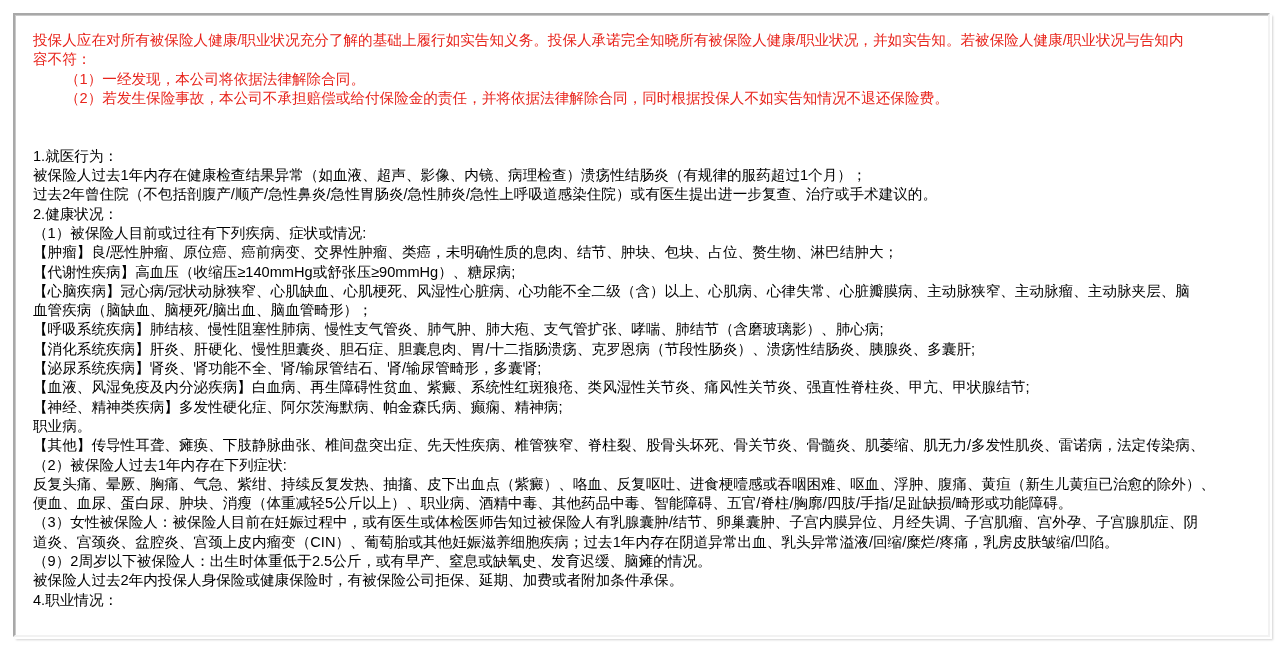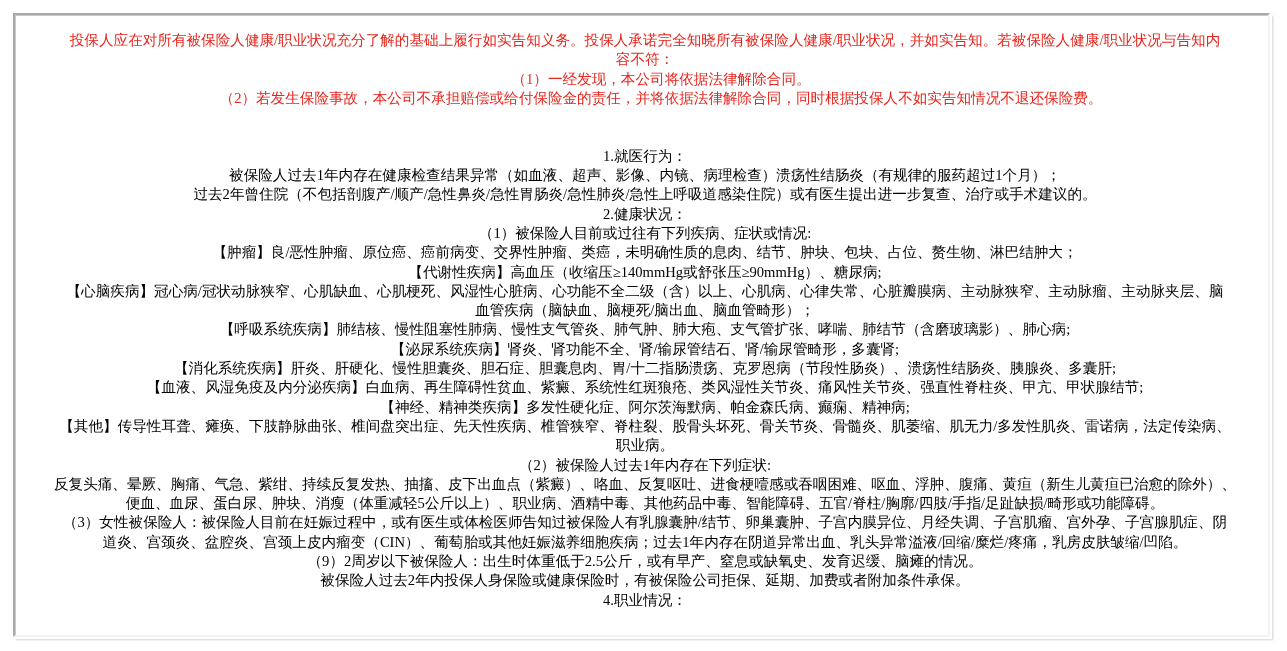--- a/index.html
+++ b/index.html
@@ -42,22 +42,21 @@
     left: 18px;
     top: 16px;
     width: 1224px;
   }
   .line {
     font-size: 14.6px;
     line-height: 19.3px;
     white-space: pre;
     letter-spacing: 0px;
     color: #000000;
-    font-family: Liberation Serif, serif;
-    text-align: center;
+    font-family: Liberation Sans, sans-serif;
   }
   .red {
     color: #e8241c;
   }
   .blank {
     height: 19.3px;
   }
   .indent1 { padding-left: 0px; margin-left: 32px; }
 </style>
 </head>
@@ -80,26 +79,26 @@
       <div class="line">被保险人过去1年内存在健康检查结果异常（如血液、超声、影像、内镜、病理检查）溃疡性结肠炎（有规律的服药超过1个月）；</div>
       <div class="line">过去2年曾住院（不包括剖腹产/顺产/急性鼻炎/急性胃肠炎/急性肺炎/急性上呼吸道感染住院）或有医生提出进一步复查、治疗或手术建议的。</div>
 
       <div class="line">2.健康状况：</div>
       <div class="line">（1）被保险人目前或过往有下列疾病、症状或情况:</div>
       <div class="line">【肿瘤】良/恶性肿瘤、原位癌、癌前病变、交界性肿瘤、类癌，未明确性质的息肉、结节、肿块、包块、占位、赘生物、淋巴结肿大；</div>
       <div class="line">【代谢性疾病】高血压（收缩压≥140mmHg或舒张压≥90mmHg）、糖尿病;</div>
       <div class="line">【心脑疾病】冠心病/冠状动脉狭窄、心肌缺血、心肌梗死、风湿性心脏病、心功能不全二级（含）以上、心肌病、心律失常、心脏瓣膜病、主动脉狭窄、主动脉瘤、主动脉夹层、脑</div>
       <div class="line">血管疾病（脑缺血、脑梗死/脑出血、脑血管畸形）；</div>
       <div class="line">【呼吸系统疾病】肺结核、慢性阻塞性肺病、慢性支气管炎、肺气肿、肺大疱、支气管扩张、哮喘、肺结节（含磨玻璃影）、肺心病;</div>
+      <div class="line">【消化系统疾病】肝炎、肝硬化、慢性胆囊炎、胆石症、胆囊息肉、胃/十二指肠溃疡、克罗恩病（节段性肠炎）、溃疡性结肠炎、胰腺炎、多囊肝;</div>
       <div class="line">【泌尿系统疾病】肾炎、肾功能不全、肾/输尿管结石、肾/输尿管畸形，多囊肾;</div>
-      <div class="line">【消化系统疾病】肝炎、肝硬化、慢性胆囊炎、胆石症、胆囊息肉、胃/十二指肠溃疡、克罗恩病（节段性肠炎）、溃疡性结肠炎、胰腺炎、多囊肝;</div>
       <div class="line">【血液、风湿免疫及内分泌疾病】白血病、再生障碍性贫血、紫癜、系统性红斑狼疮、类风湿性关节炎、痛风性关节炎、强直性脊柱炎、甲亢、甲状腺结节;</div>
       <div class="line">【神经、精神类疾病】多发性硬化症、阿尔茨海默病、帕金森氏病、癫痫、精神病;</div>
+      <div class="line">职业病。</div>
       <div class="line">【其他】传导性耳聋、瘫痪、下肢静脉曲张、椎间盘突出症、先天性疾病、椎管狭窄、脊柱裂、股骨头坏死、骨关节炎、骨髓炎、肌萎缩、肌无力/多发性肌炎、雷诺病，法定传染病、</div>
-      <div class="line">职业病。</div>
       <div class="line">（2）被保险人过去1年内存在下列症状:</div>
       <div class="line">反复头痛、晕厥、胸痛、气急、紫绀、持续反复发热、抽搐、皮下出血点（紫癜）、咯血、反复呕吐、进食梗噎感或吞咽困难、呕血、浮肿、腹痛、黄疸（新生儿黄疸已治愈的除外）、</div>
       <div class="line">便血、血尿、蛋白尿、肿块、消瘦（体重减轻5公斤以上）、职业病、酒精中毒、其他药品中毒、智能障碍、五官/脊柱/胸廓/四肢/手指/足趾缺损/畸形或功能障碍。</div>
       <div class="line">（3）女性被保险人：被保险人目前在妊娠过程中，或有医生或体检医师告知过被保险人有乳腺囊肿/结节、卵巢囊肿、子宫内膜异位、月经失调、子宫肌瘤、宫外孕、子宫腺肌症、阴</div>
       <div class="line">道炎、宫颈炎、盆腔炎、宫颈上皮内瘤变（CIN）、葡萄胎或其他妊娠滋养细胞疾病；过去1年内存在阴道异常出血、乳头异常溢液/回缩/糜烂/疼痛，乳房皮肤皱缩/凹陷。</div>
       <div class="line">（9）2周岁以下被保险人：出生时体重低于2.5公斤，或有早产、窒息或缺氧史、发育迟缓、脑瘫的情况。</div>
 
       <div class="line">被保险人过去2年内投保人身保险或健康保险时，有被保险公司拒保、延期、加费或者附加条件承保。</div>
 
       <div class="line">4.职业情况：</div>

